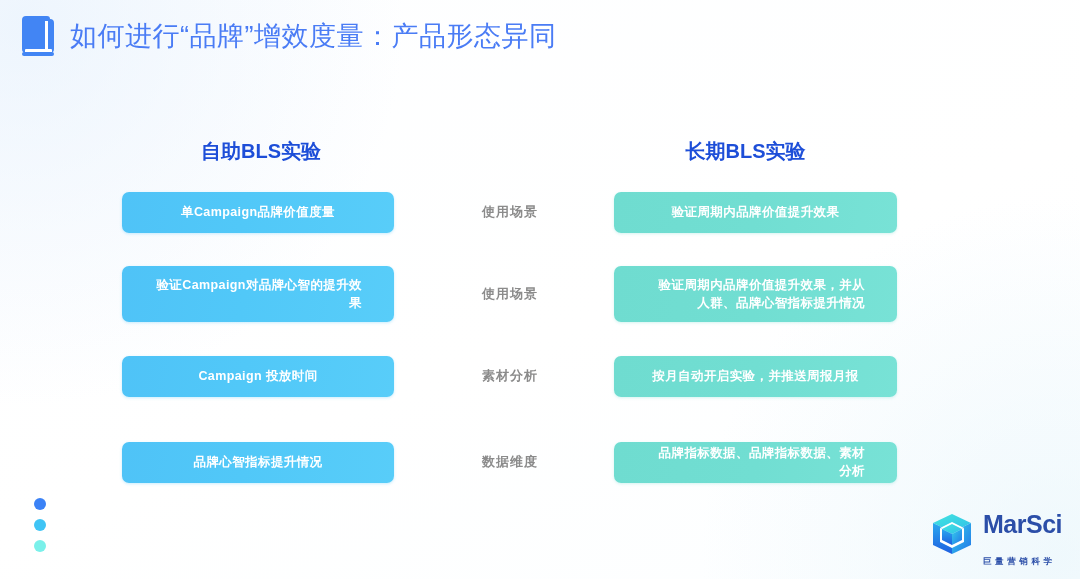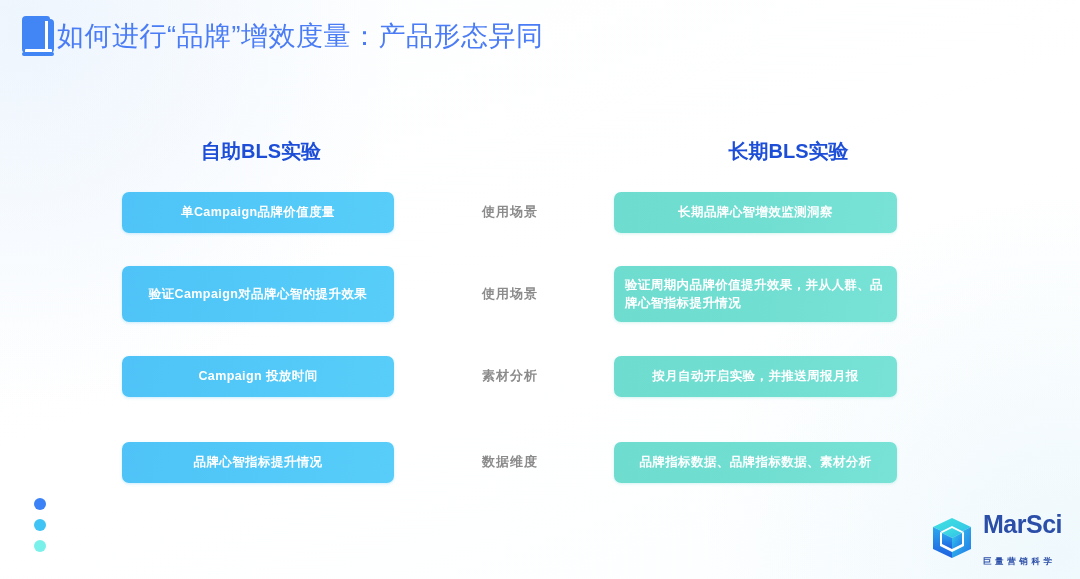--- a/index.html
+++ b/index.html
@@ -27,21 +27,21 @@
     pointer-events: none;
   }
 
   
   .header {
     position: absolute;
     left: 22px;
     top: 16px;
     display: flex;
     align-items: center;
-    gap: 1px;
+    gap: 14px;
   }
 
   .book-icon {
     width: 34px;
     height: 40px;
     position: relative;
     flex: none;
   }
   .book-icon .cover {
     position: absolute;
@@ -89,47 +89,47 @@
   
   .col-head {
     position: absolute;
     top: 138px;
     font-size: 20px;
     color: #1d4ed8;
     font-weight: 700;
     text-align: center;
   }
   .col-head.left  { left: 126px; width: 270px; }
-  .col-head.right { left: 647px; width: 283px; }
+  .col-head.right { left: 604px; width: 283px; }
 
   
   .row {
     position: absolute;
     left: 0;
     width: 1080px;
     display: flex;
     align-items: center;
   }
   .row.r1 { top: 212px; }
   .row.r2 { top: 294px; }
   .row.r3 { top: 376px; }
   .row.r4 { top: 462px; }
 
   .pill {
     position: relative;
     display: flex;
     align-items: center;
     justify-content: center;
-    text-align: left;
+    text-align: right;
     color: #ffffff;
     font-size: 12.5px;
     font-weight: 700;
     letter-spacing: .4px;
     line-height: 1.45;
-    padding: 0 11px;
+    padding: 0 32px;
     border-radius: 7px 7px 7px 7px;
   }
 
   .pill.blue {
     position: absolute;
     left: 122px;
     width: 272px;
     background: linear-gradient(100deg, #4fc3f7 0%, #51c8f8 45%, #58cdf9 100%);
     box-shadow: 0 1px 3px rgba(79,195,247,.30);
   }
@@ -168,21 +168,21 @@
   .dot.d1 { background: #3b82f6; }
   .dot.d2 { background: #3fc4f5; }
   .dot.d3 { background: #7af0ea; }
 
   
   .logo {
     position: absolute;
     right: 18px;
     bottom: 14px;
     display: flex;
-    align-items: center;
+    align-items: flex-start;
     gap: 8px;
   }
   .logo-mark {
     width: 46px;
     height: 44px;
     position: relative;
     flex: none;
   }
   .logo-text { display: flex; flex-direction: column; line-height: 1; }
   .logo-word {
@@ -215,21 +215,21 @@
   </div>
   <div class="title">如何进行“品牌”增效度量：产品形态异同</div>
 </div>
 
 <div class="col-head left">自助BLS实验</div>
 <div class="col-head right">长期BLS实验</div>
 
 <div class="row r1">
   <div class="pill blue h1">单Campaign品牌价值度量</div>
   <div class="mid-label">使用场景</div>
-  <div class="pill green h1">长期品牌心智增效监测洞察</div>
+  <div class="pill green h1">验证周期内品牌价值提升效果</div>
 </div>
 
 <div class="row r2">
   <div class="pill blue h2">验证Campaign对品牌心智的提升效果</div>
   <div class="mid-label">使用场景</div>
   <div class="pill green h2">验证周期内品牌价值提升效果，并从人群、品牌心智指标提升情况</div>
 </div>
 
 <div class="row r3">
   <div class="pill blue h1">Campaign 投放时间</div>

